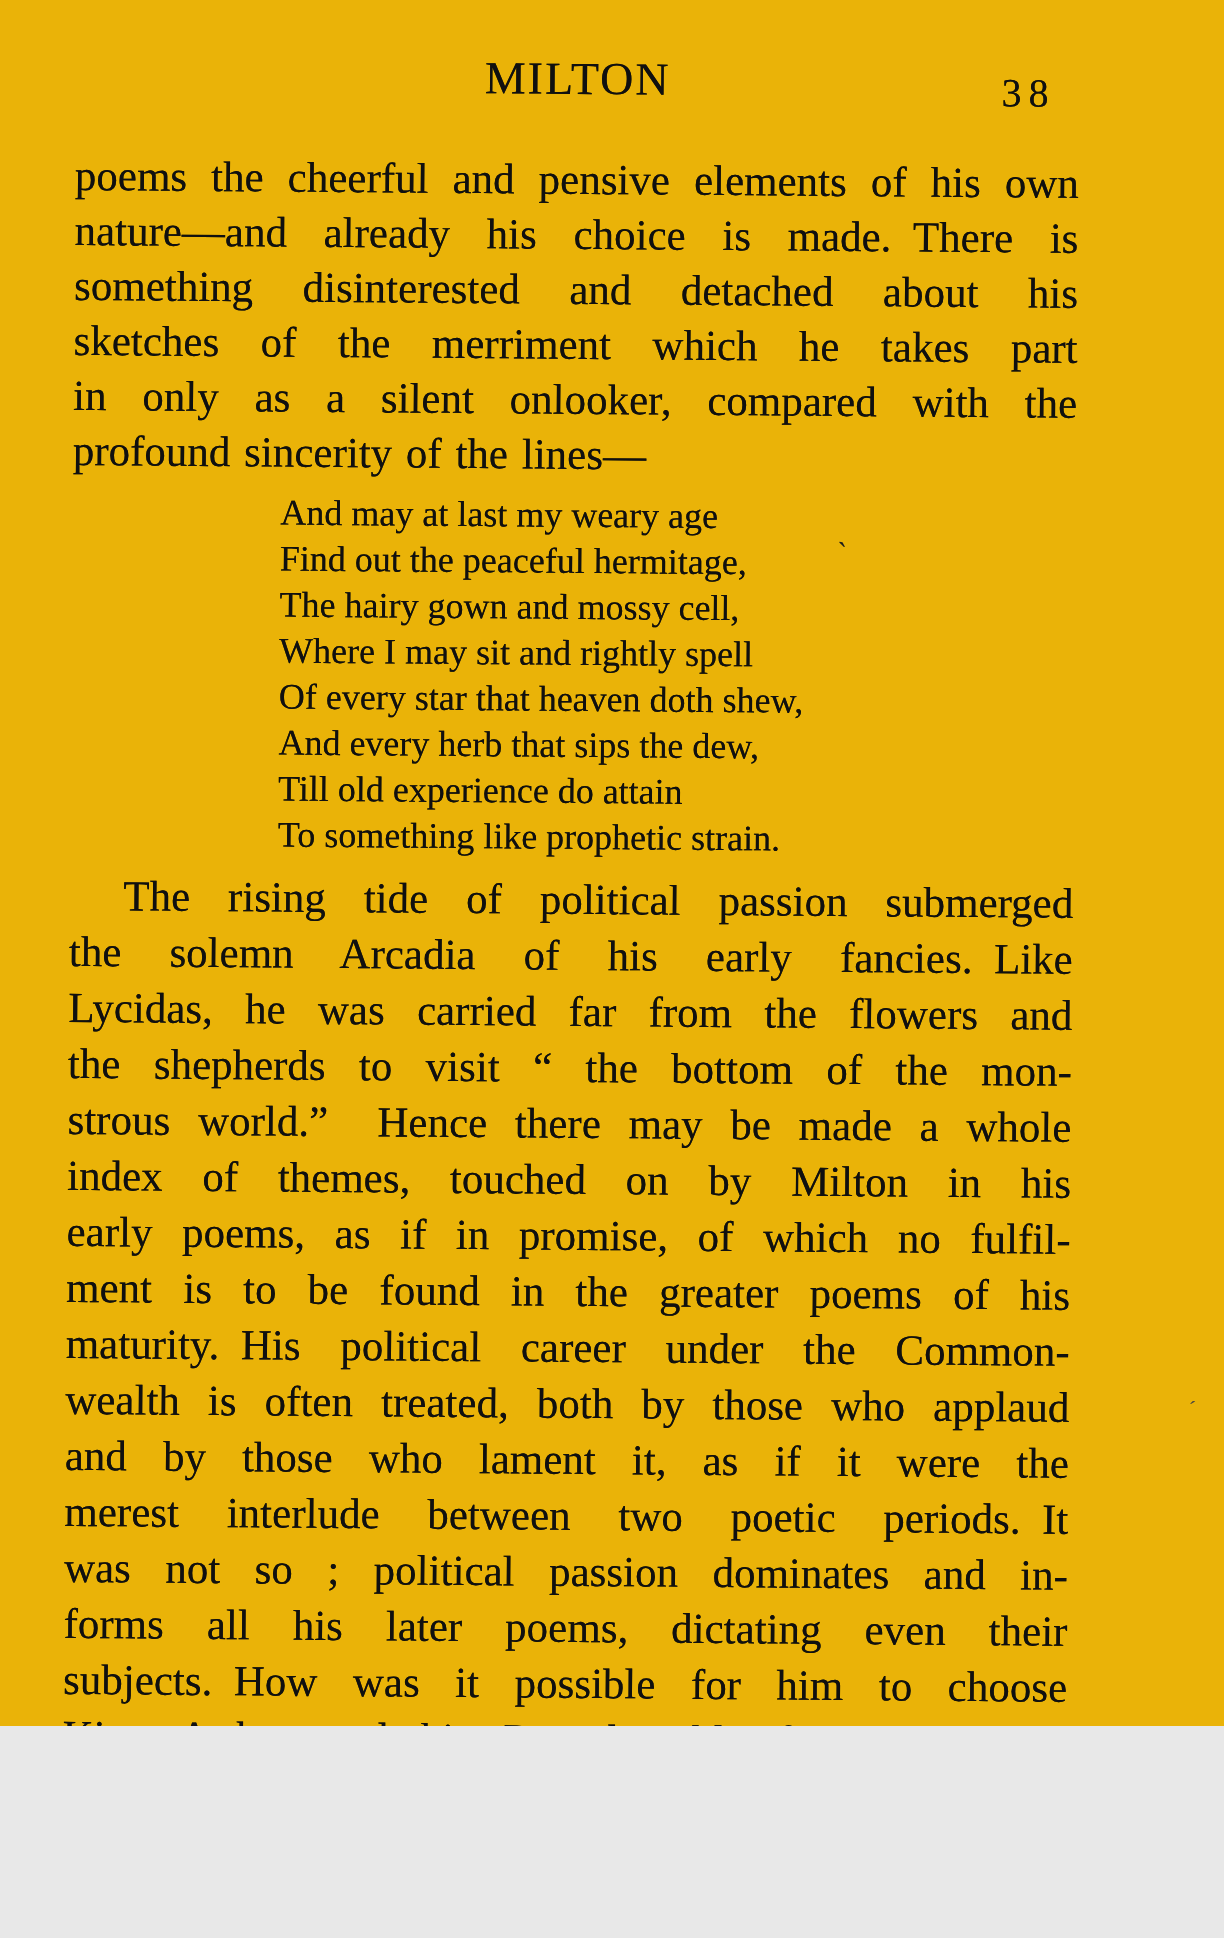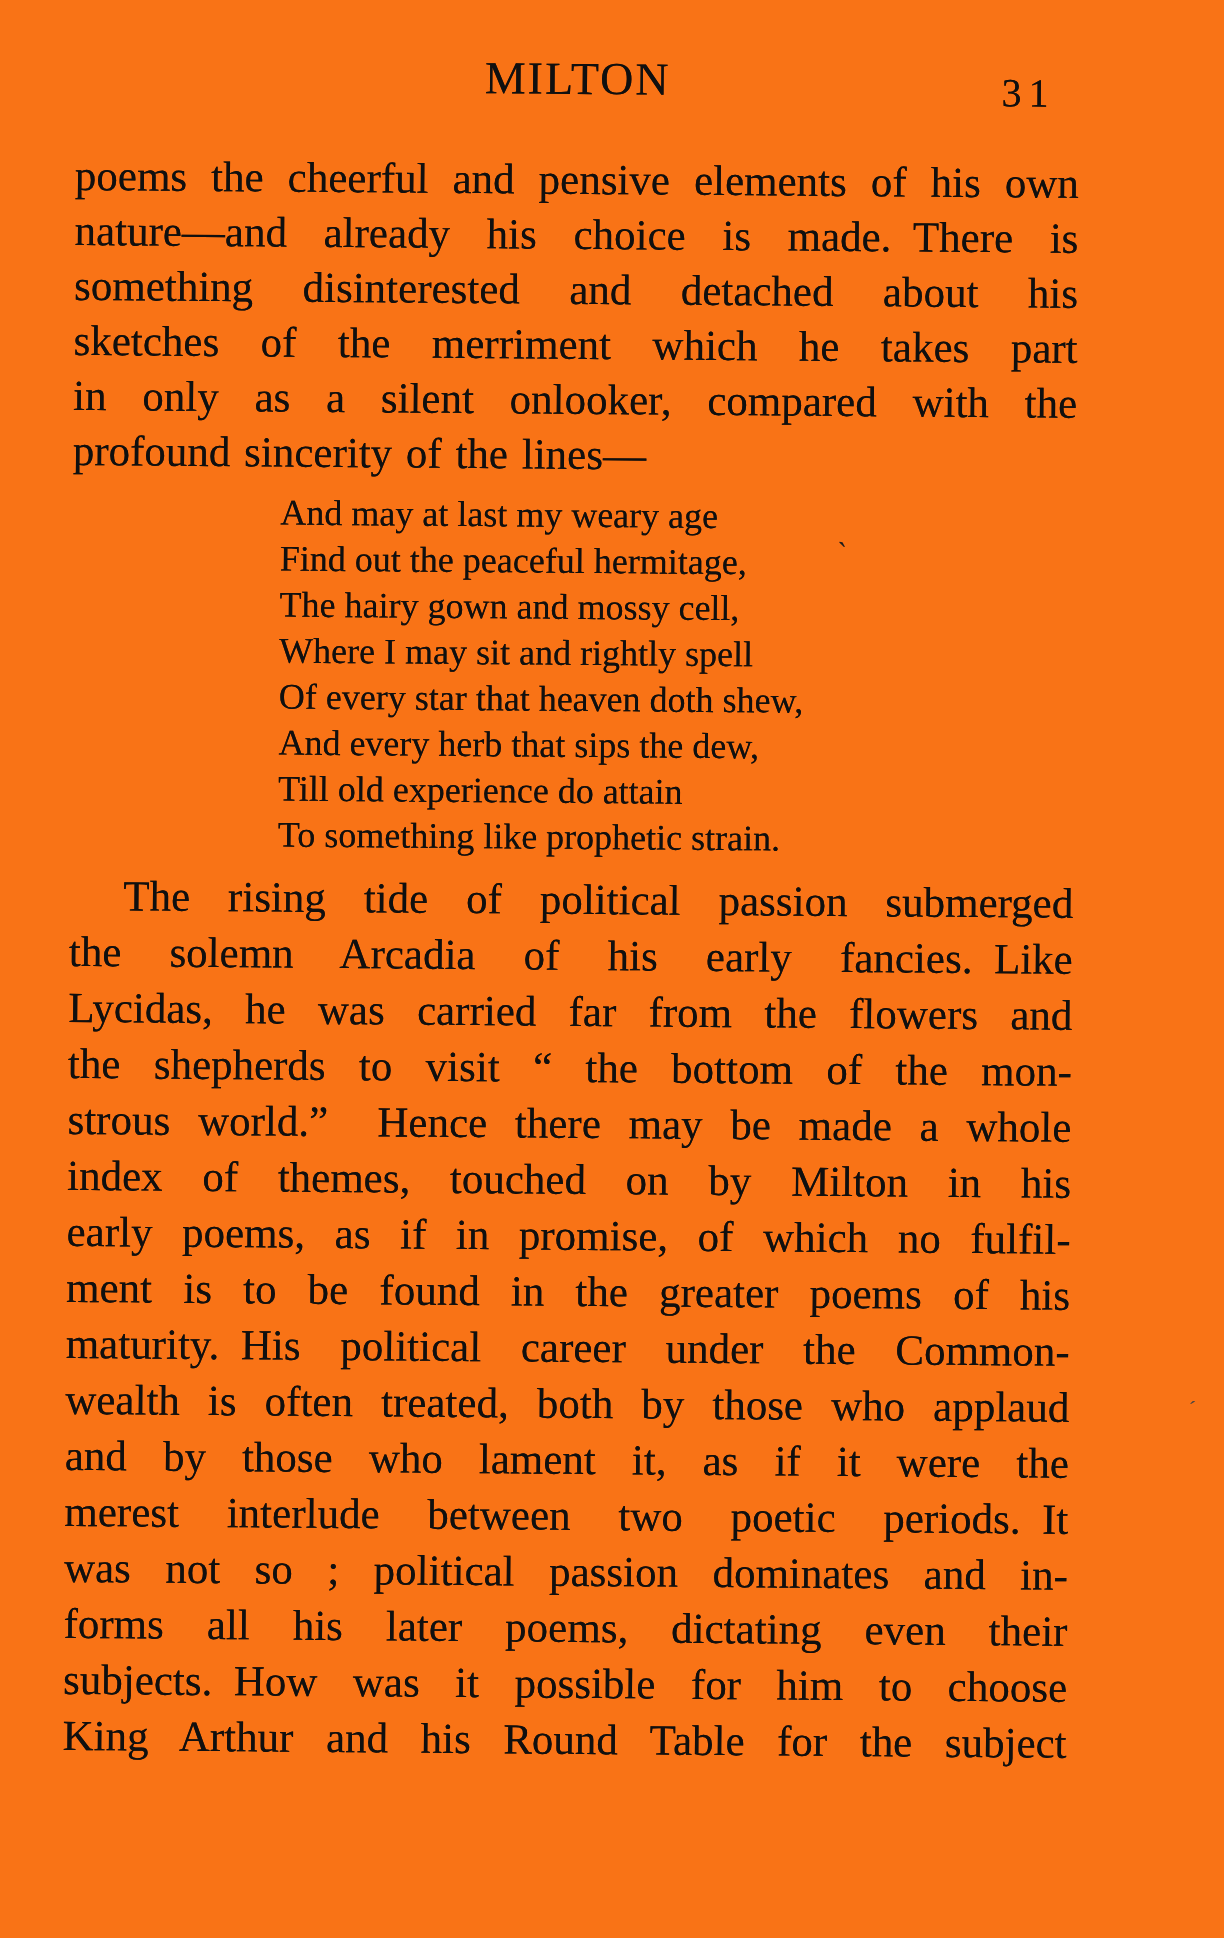--- a/index.html
+++ b/index.html
@@ -3,22 +3,22 @@
 <meta charset="utf-8">
 <style>
   html, body {
     margin: 0;
     padding: 0;
     background: #e8e8e8;
   }
   .page {
     position: relative;
     width: 1224px;
-    height: 1938px;
-    background: #f97316;
+    height: 1726px;
+    background: #eab308;
     overflow: hidden;
     font-family: "Liberation Serif", "DejaVu Serif", serif;
     color: #101010;
   }
   .content {
     position: absolute;
     left: 76px;
     top: 40px;
     width: 1004px;
     transform: rotate(0.45deg);
@@ -86,21 +86,21 @@
 </style>
 </head>
 <body>
 
 <div class="page">
 
   <div class="content">
 
     <div class="running-head">
       <div class="head-title">MILTON</div>
-      <div class="head-page-num">31</div>
+      <div class="head-page-num">38</div>
     </div>
 
     <div class="para para1">
       <div class="line">poems the cheerful and pensive elements of his own</div>
       <div class="line">nature—and already his choice is made. There is</div>
       <div class="line">something disinterested and detached about his</div>
       <div class="line">sketches of the merriment which he takes part</div>
       <div class="line">in only as a silent onlooker, compared with the</div>
       <div class="line flush-last">profound sincerity of the lines—</div>
     </div>

